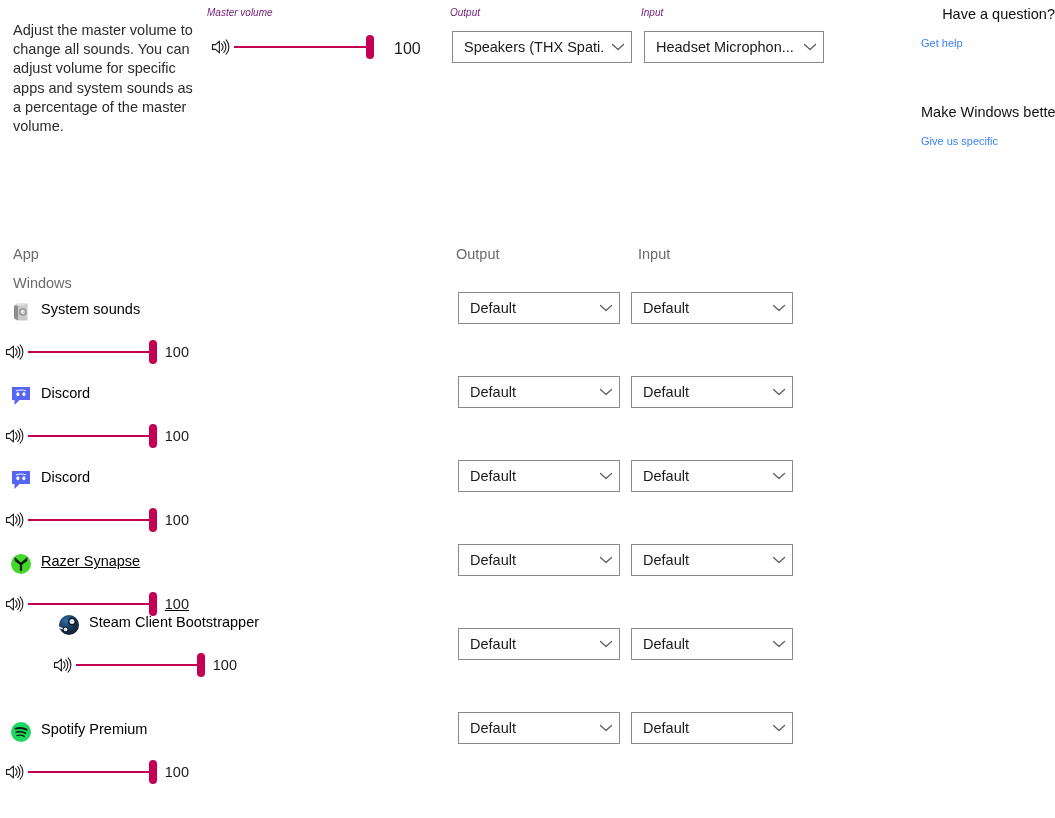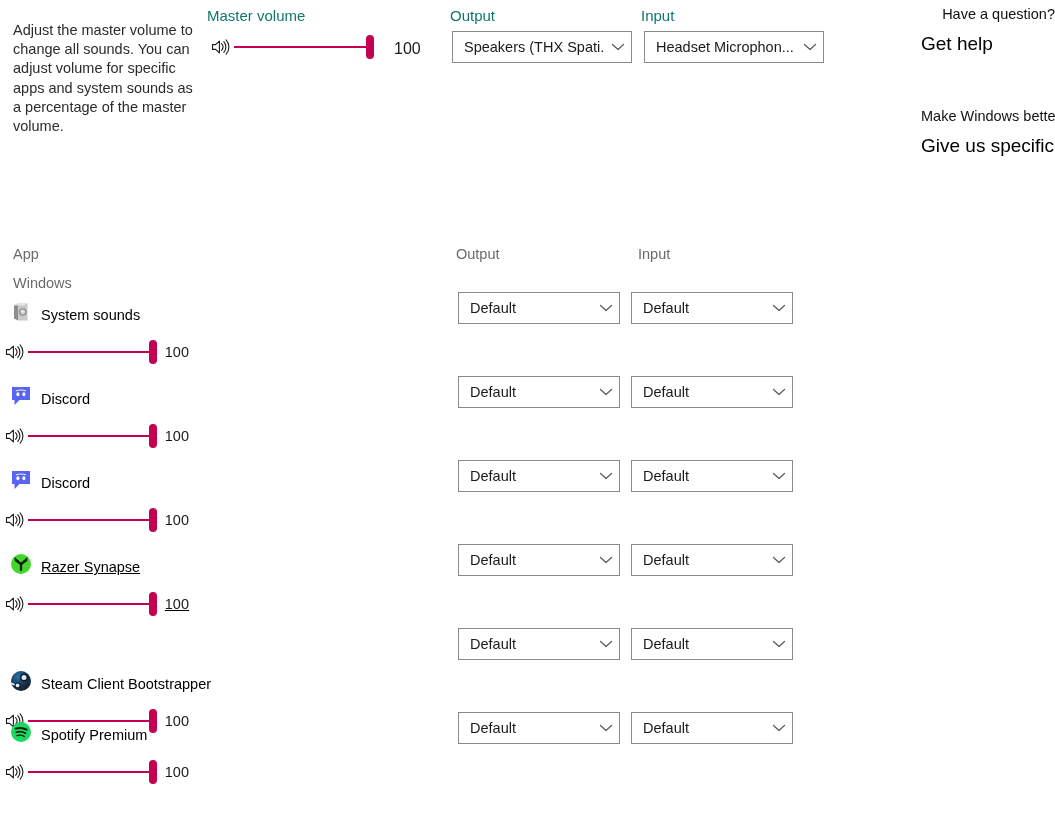--- a/index.html
+++ b/index.html
@@ -16,23 +16,24 @@
     -webkit-font-smoothing: antialiased;
   }
   .page {
     position: relative;
     width: 1055px;
     height: 818px;
   }
 
   
   .lbl {
-    font-size: 15px;
-    color: #0f766e;
+    font-size: 10px;
+    color: #701a75;
     line-height: 1.35;
+    font-style: italic;
   }
   .lbl-dim {
     font-size: 14.5px;
     color: #6b6b6b;
     line-height: 1.35;
   }
   .desc {
     position: absolute;
     left: 13px;
     top: 21px;
@@ -123,21 +124,21 @@
     display: block;
   }
 
   
   .hdr { position: absolute; }
 
   
   .app-row { position: absolute; left: 0; width: 440px; }
   .app-head {
     display: flex;
-    align-items: flex-end;
+    align-items: flex-start;
     height: 22px;
     padding-left: 10px;
   }
   .app-icon {
     width: 22px;
     height: 22px;
     flex: 0 0 22px;
     margin-right: 9px;
     display: block;
   }
@@ -154,22 +155,22 @@
     font-size: 14.5px;
     color: #1a1a1a;
     margin-left: 12px;
     flex: 0 0 auto;
   }
 
   
   .help-rail { position: absolute; left: 921px; top: 6px; width: 134px; }
   .help-title { font-size: 14.5px; color: #111; white-space: nowrap; text-align: right; }
   .help-link {
-    font-size: 19px;
-    color: #000000;
+    font-size: 11px;
+    color: #3b82f6;
     white-space: nowrap;
     cursor: pointer;
     display: inline-block;
   }
 </style>
 </head>
 <body>
 
 <div class="page">
 
@@ -306,21 +307,21 @@
             <path d="M13.8 3.6a8 8 0 0 1 0 10.8" fill="none" stroke="#1a1a1a" stroke-width="1.1" stroke-linecap="round"></path>
             <path d="M16.1 1.8a10.6 10.6 0 0 1 0 14.4" fill="none" stroke="#1a1a1a" stroke-width="1.1" stroke-linecap="round"></path>
           </svg>
           <div class="slider">
             <div class="track"></div>
             <div class="thumb" style="left: 100%;"></div>
           </div>
           <span class="app-value">100</span>
         </div>
       </div>
-      <div class="app-row" style="top: 670px;">
+      <div class="app-row" style="top: 614px; padding-left: 48px;">
         <div class="app-head">
           <svg class="app-icon" viewBox="0 0 22 22">
             <defs>
               <radialGradient id="stm" cx="35%" cy="28%" r="85%">
                 <stop offset="0%" stop-color="#2a6fa8"></stop>
                 <stop offset="60%" stop-color="#18304a"></stop>
                 <stop offset="100%" stop-color="#0e1a28"></stop>
               </radialGradient>
             </defs>
             <circle cx="11" cy="11" r="10" fill="url(#stm)"></circle>

